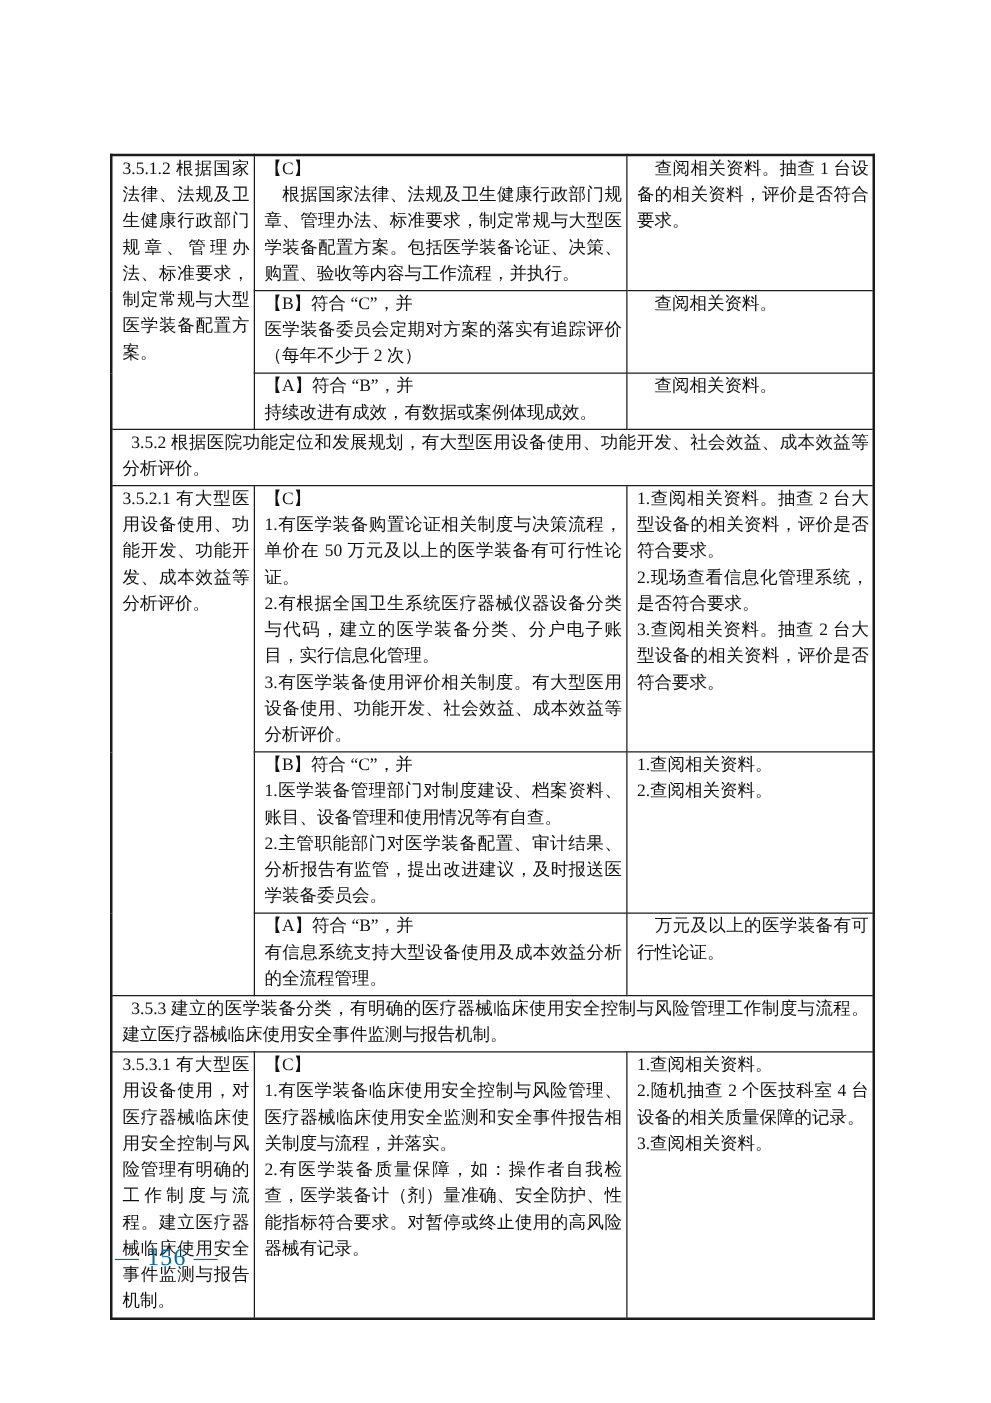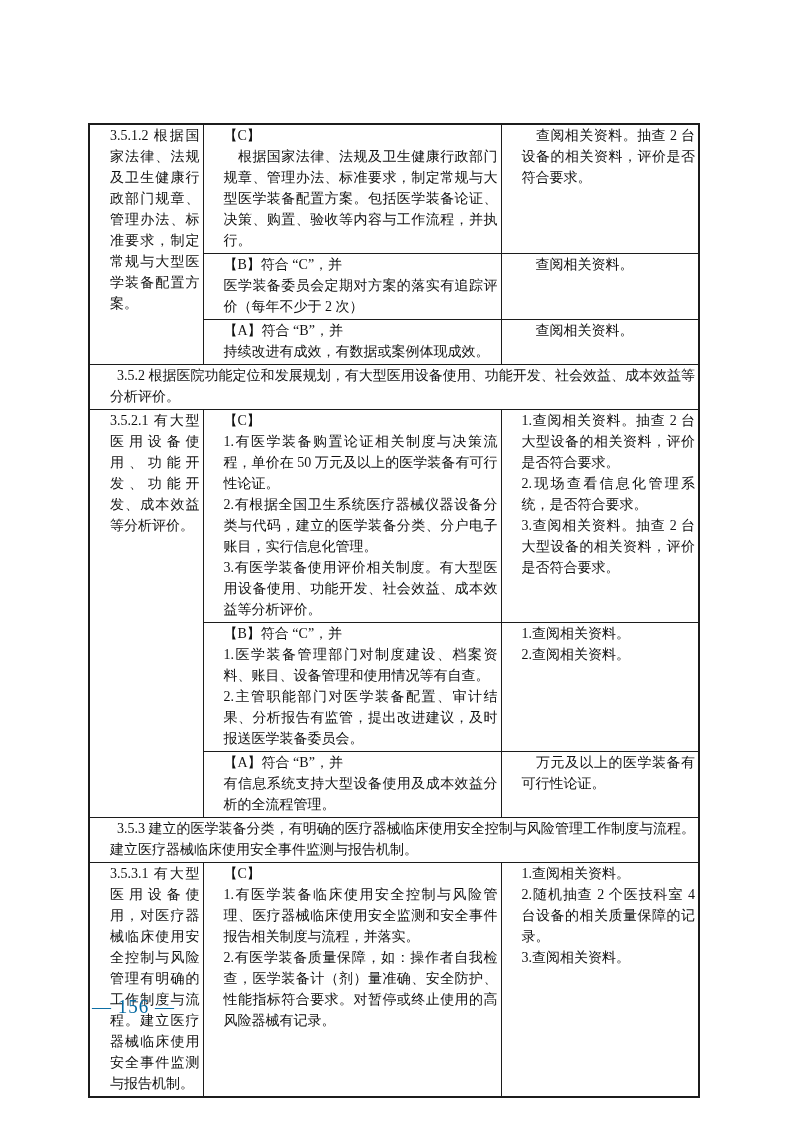--- a/index.html
+++ b/index.html
@@ -22,21 +22,21 @@
     top: 123px;
     width: 610px;
     border-collapse: collapse;
     table-layout: fixed;
     background: #ffffff;
     border: 2px solid #1c1c1c;
   }
   table.criteria td {
     border: 1px solid #1c1c1c;
     vertical-align: top;
-    padding: 0 3px 2px 20px;
+    padding: 0 3px 2px 8px;
     font-size: 14px;
     line-height: 21px;
     text-align: justify;
     white-space: pre-line;
     word-break: break-all;
   }
   td.col-item {
     font-size: 13.4px;
     padding: 0 1px 2px 2px;
   }
@@ -66,21 +66,21 @@
       <col style="width:114px">
       <col style="width:298px">
       <col style="width:198px">
     </colgroup>
 
     <tbody>
         <tr>
       <td class="col-item" rowspan="3">3.5.1.2 根据国家法律、法规及卫生健康行政部门规章、管理办法、标准要求，制定常规与大型医学装备配置方案。</td>
       <td class="col-grade">【C】
 　根据国家法律、法规及卫生健康行政部门规章、管理办法、标准要求，制定常规与大型医学装备配置方案。包括医学装备论证、决策、购置、验收等内容与工作流程，并执行。</td>
-      <td class="col-method">　查阅相关资料。抽查 2 台设备的相关资料，评价是否符合要求。</td>
+      <td class="col-method">　查阅相关资料。抽查 1 台设备的相关资料，评价是否符合要求。</td>
     </tr>
     <tr>
       <td class="col-grade">【B】符合 “C”，并
 医学装备委员会定期对方案的落实有追踪评价（每年不少于 2 次）</td>
       <td class="col-method">　查阅相关资料。</td>
     </tr>
     <tr>
       <td class="col-grade">【A】符合 “B”，并
 持续改进有成效，有数据或案例体现成效。</td>
       <td class="col-method">　查阅相关资料。</td>

